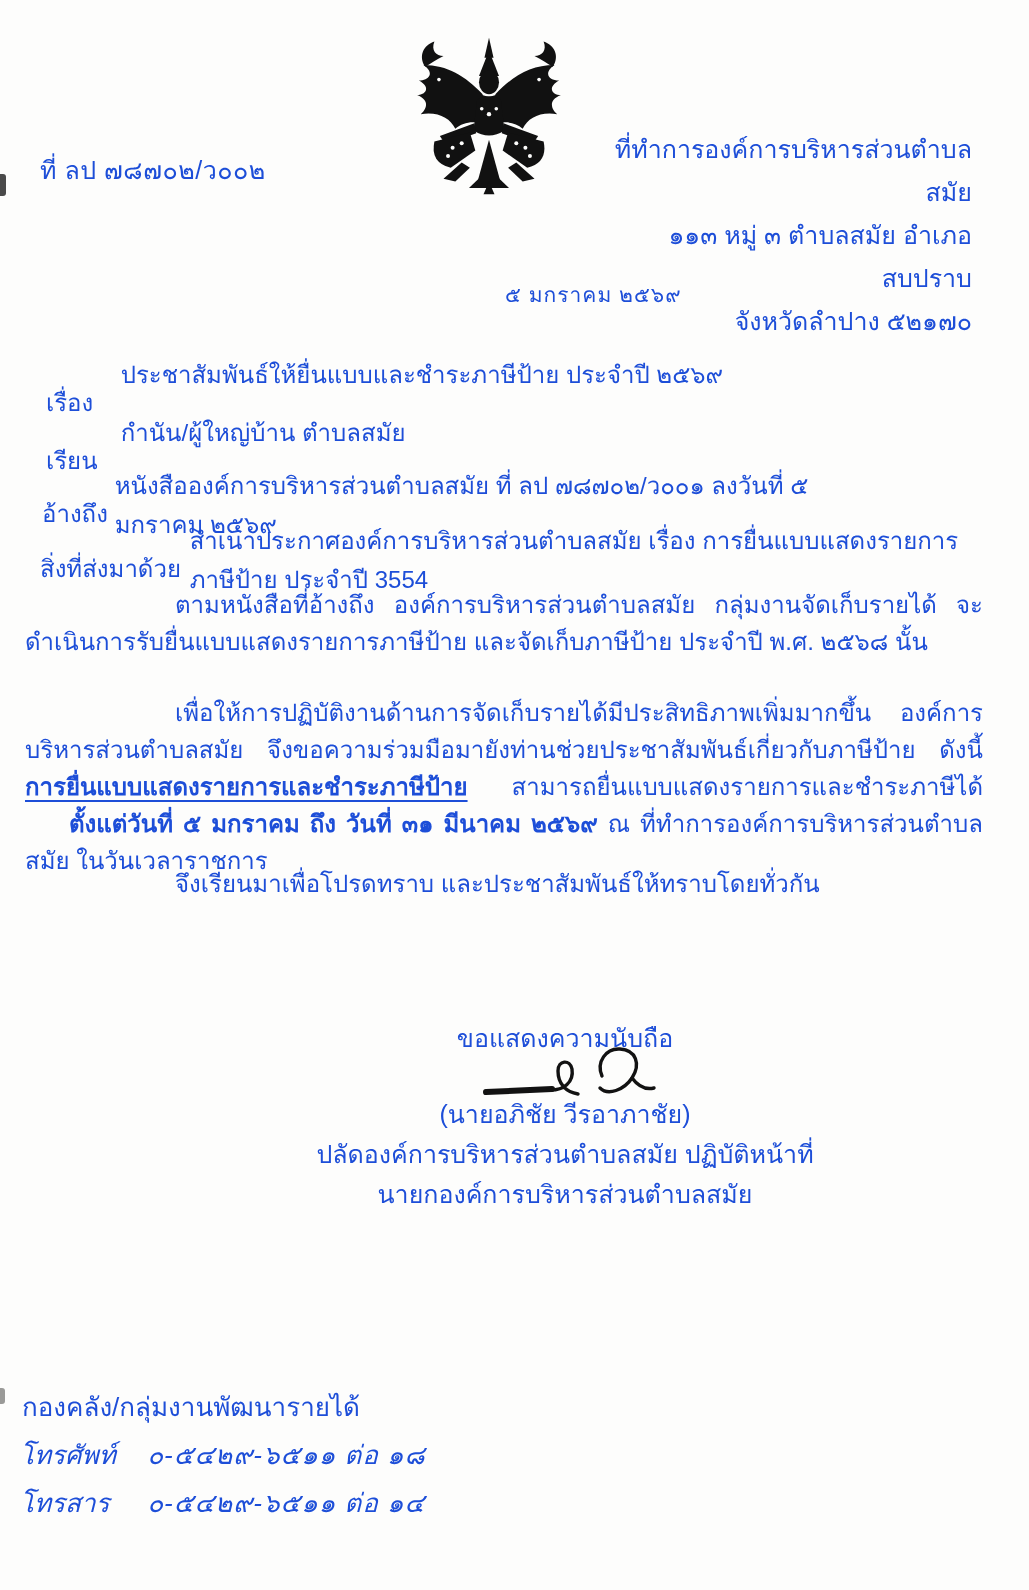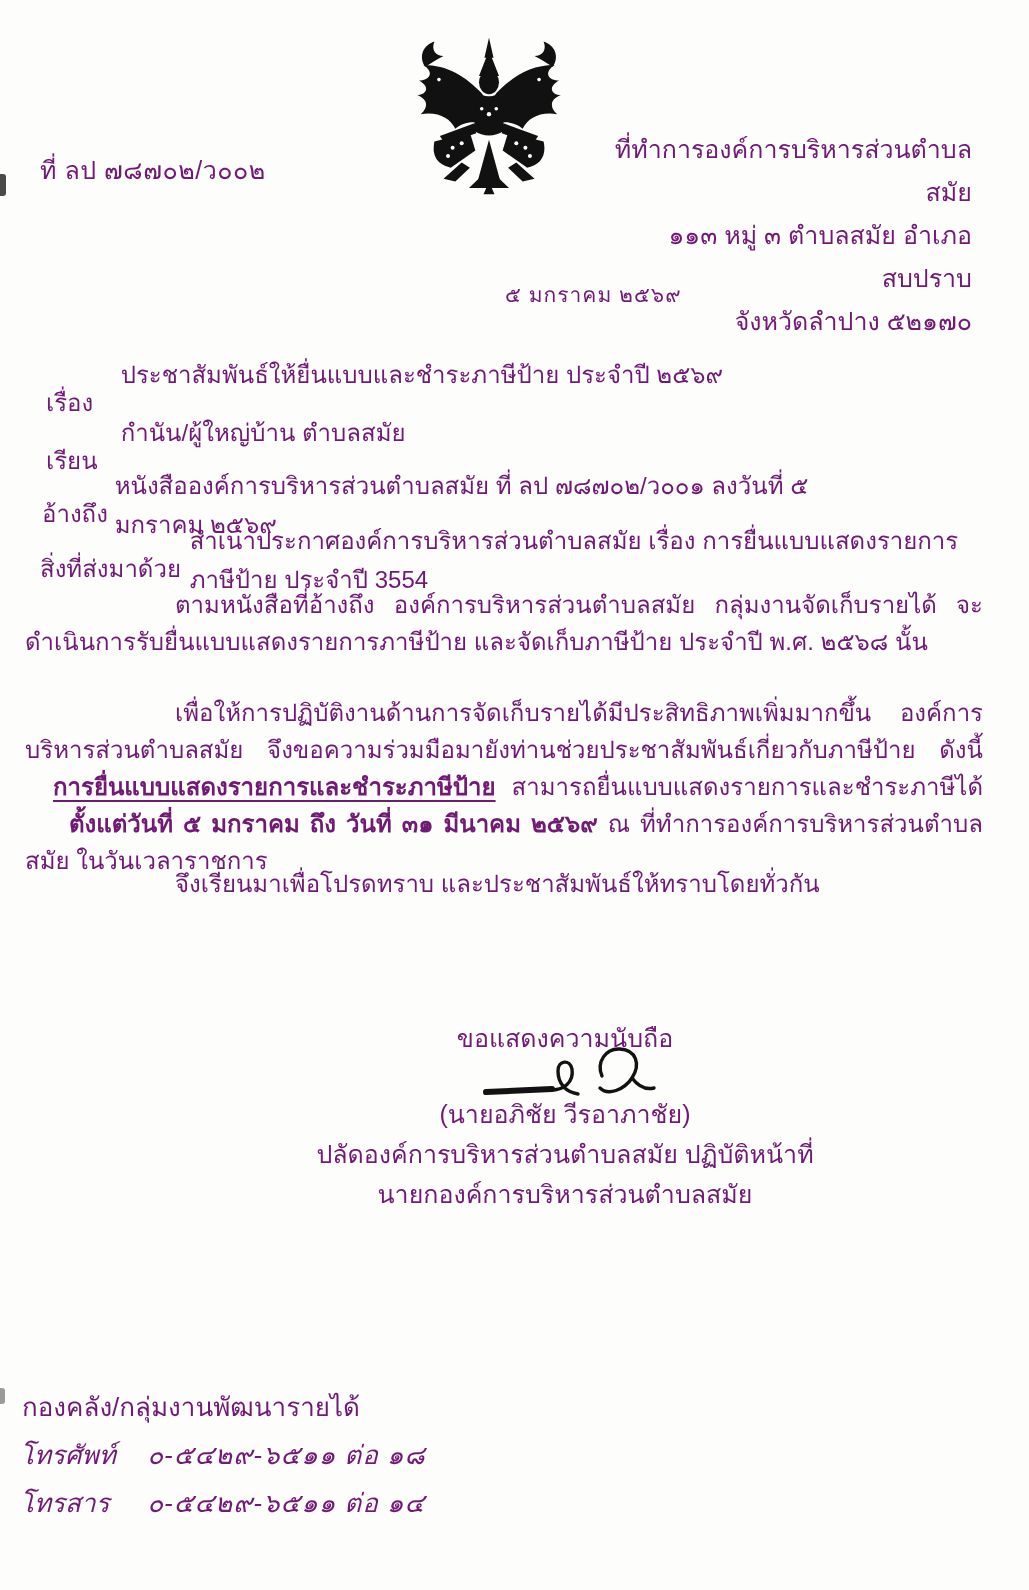--- a/index.html
+++ b/index.html
@@ -7,21 +7,21 @@
     padding: 0;
     background: #e9e9e7;
   }
   .page {
     position: relative;
     width: 1029px;
     height: 1590px;
     margin: 0 auto;
     background: #fdfdfc;
     font-family: "Liberation Sans", "DejaVu Sans", sans-serif;
-    color: #701a75;
+    color: #1d4ed8;
     overflow: hidden;
   }
   .abs { position: absolute; }
 
   .doc-number {
     left: 40px; top: 150px;
     font-size: 25px; letter-spacing: 0.5px;
   }
   .garuda {
     left: 398px; top: 28px;
@@ -56,21 +56,20 @@
   .closing {
     left: 175px;
     font-size: 24px;
   }
   .b  { font-weight: bold; margin-left: 44px; }
   .bu {
     font-weight: bold;
     text-decoration: underline;
     text-decoration-thickness: 2px;
     text-underline-offset: 5px;
-    margin-left: 28px;
   }
 
   .salutation {
     left: 350px; top: 1018px; width: 430px;
     text-align: center;
     font-size: 25px;
   }
   .signature-svg {
     left: 478px; top: 1042px;
     width: 185px; height: 72px;

